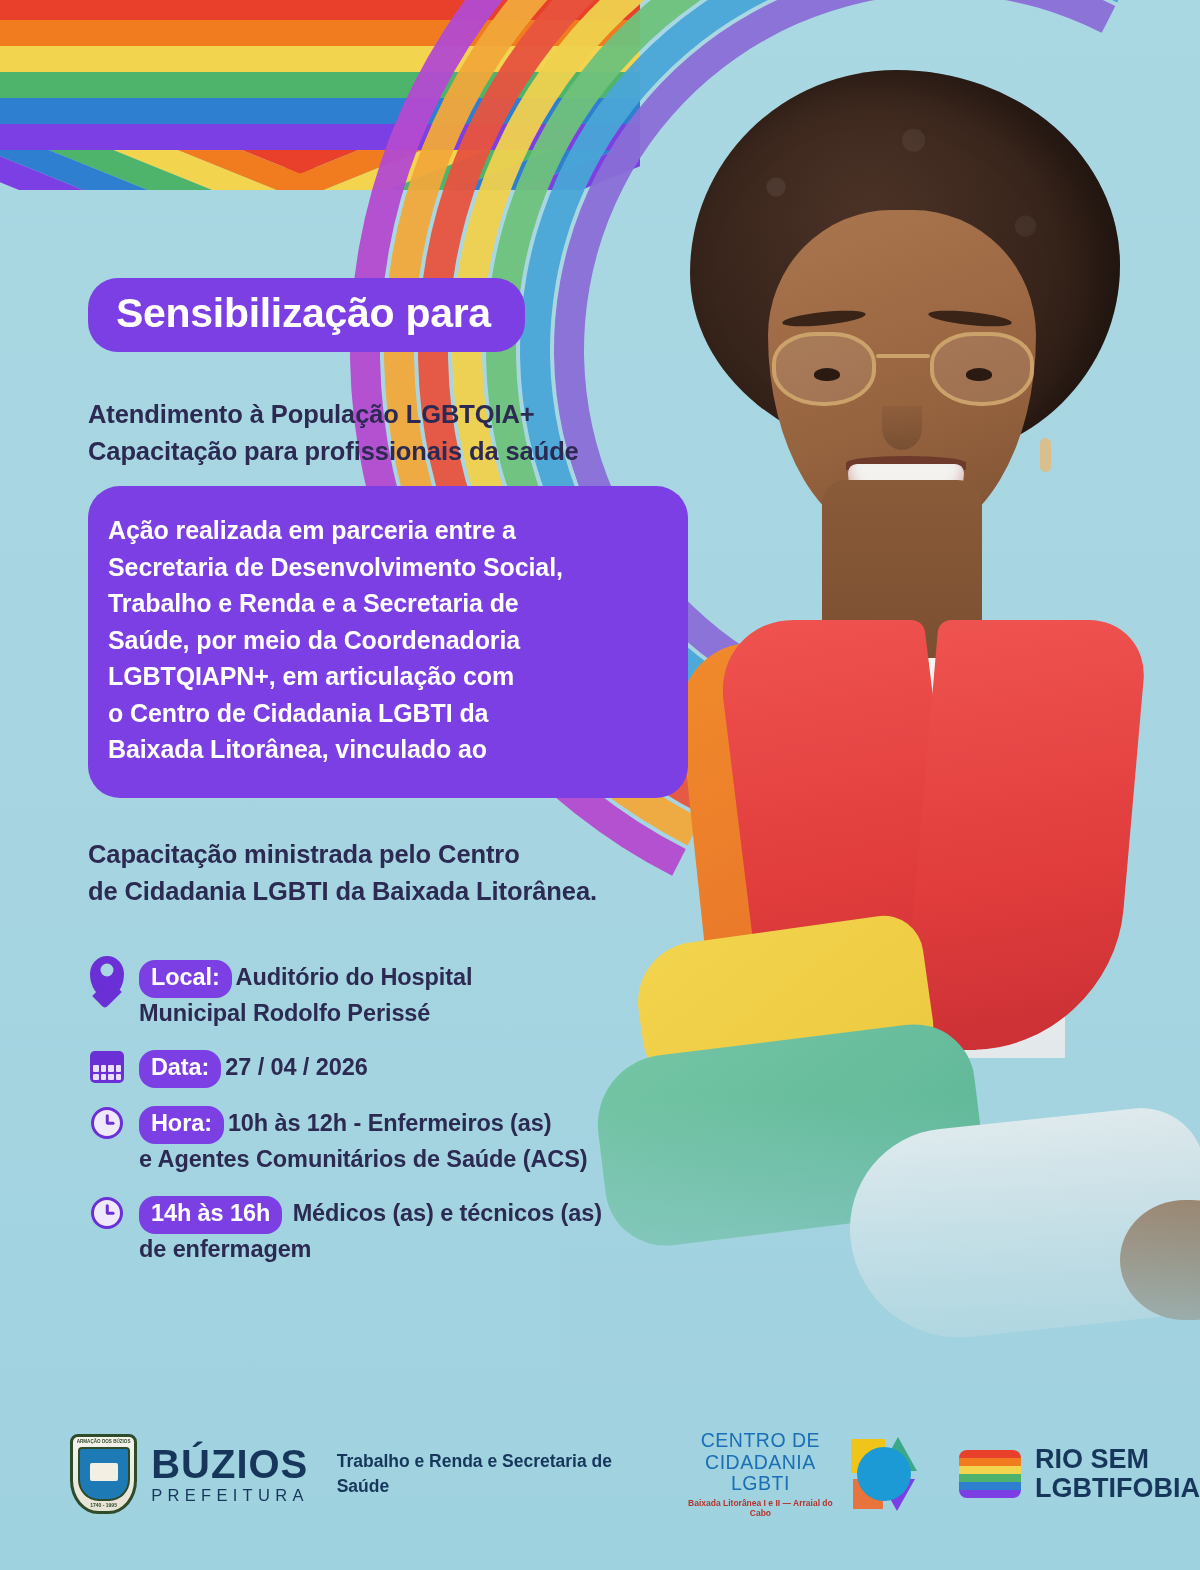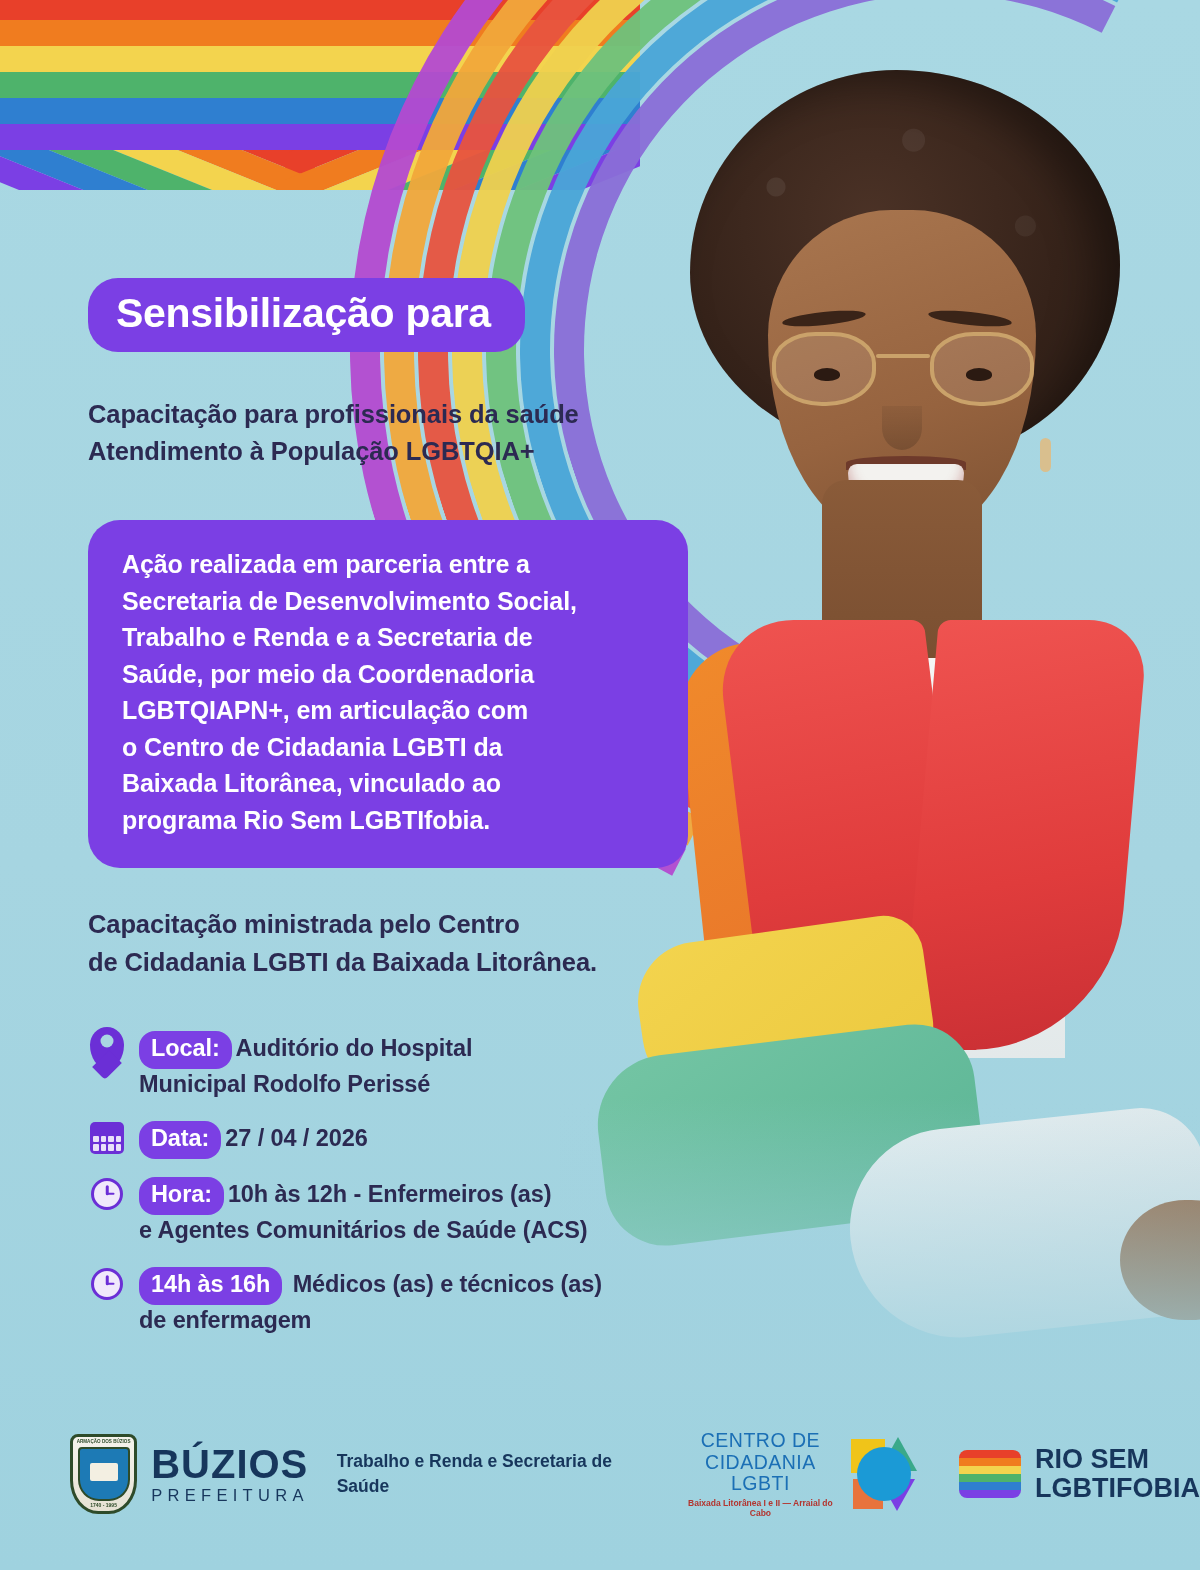--- a/index.html
+++ b/index.html
@@ -220,25 +220,25 @@
   .subtitle {
     margin-top: 44px;
     color: #2c2a52;
     font-size: 25.5px;
     font-weight: bold;
     line-height: 1.46;
     letter-spacing: -0.1px;
   }
 
   .purple-box {
-    margin-top: 50px;
+    margin-top: 16px;
     width: 600px;
     background: #7b3fe4;
     border-radius: 32px;
-    padding: 26px 30px 30px 34px;
+    padding: 26px 30px 30px 20px;
     color: #fff;
     font-size: 25px;
     font-weight: bold;
     line-height: 1.46;
     letter-spacing: -0.1px;
   }
 
   .after-box {
     margin-top: 38px;
     color: #2c2a52;
@@ -493,33 +493,32 @@
       <div class="hand"></div>
     </div>
     <div class="photo-fade"></div>
   </div>
 
   <div class="content">
 
     <div class="title-pill">Sensibilização para</div>
 
     <div class="subtitle">
+      <div>Atendimento à População LGBTQIA+</div>
       <div>Capacitação para profissionais da saúde</div>
-      <div>Atendimento à População LGBTQIA+</div>
     </div>
 
     <div class="purple-box">
       <div>Ação realizada em parceria entre a</div>
       <div>Secretaria de Desenvolvimento Social,</div>
       <div>Trabalho e Renda e a Secretaria de</div>
       <div>Saúde, por meio da Coordenadoria</div>
       <div>LGBTQIAPN+, em articulação com</div>
       <div>o Centro de Cidadania LGBTI da</div>
       <div>Baixada Litorânea, vinculado ao</div>
-      <div>programa Rio Sem LGBTIfobia.</div>
     </div>
 
     <div class="after-box">
       <div>Capacitação ministrada pelo Centro</div>
       <div>de Cidadania LGBTI da Baixada Litorânea.</div>
     </div>
 
     <div class="info">
 
       <div class="info-row">

